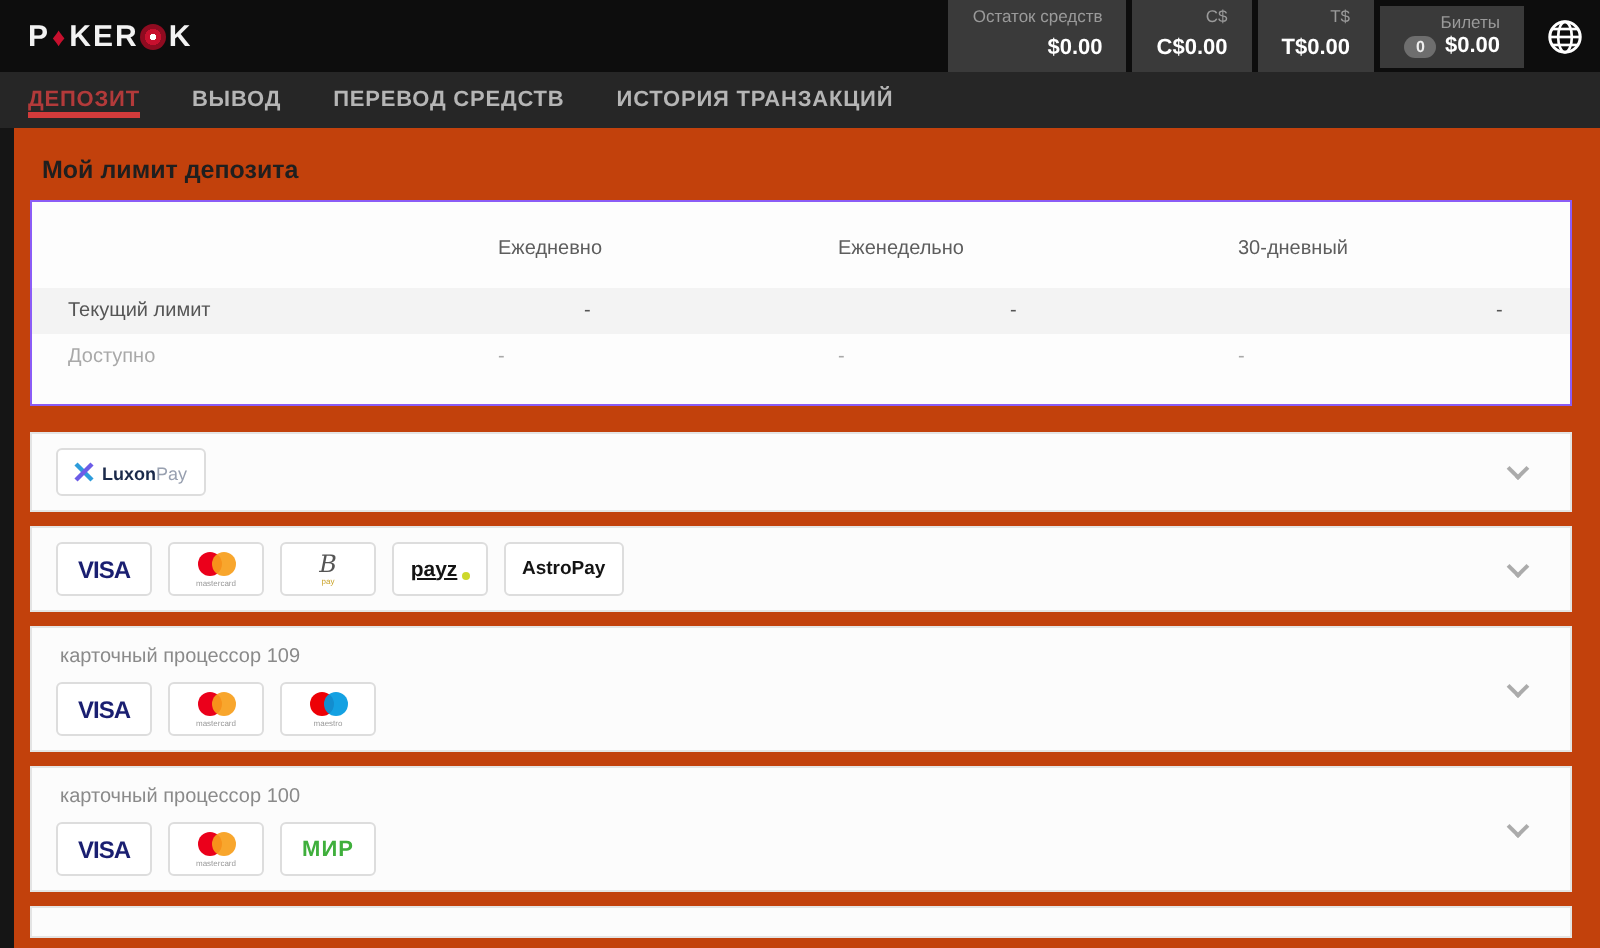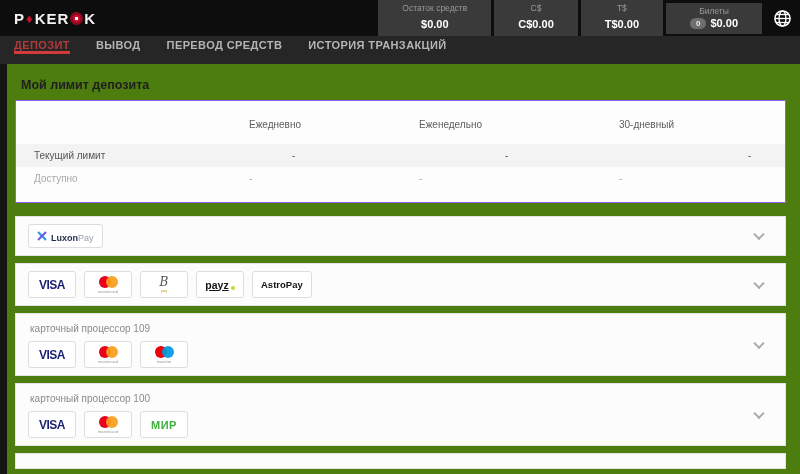--- a/index.html
+++ b/index.html
@@ -9,38 +9,38 @@
   
   .topbar { height:36px; background:#0d0d0d; display:flex; align-items:center;
             justify-content:space-between; padding:0 8px 0 14px; }
   .logo { display:flex; align-items:center; font-weight:bold; font-size:15px;
           color:#f2f2f2; letter-spacing:1px; }
   .logo .suit { color:#c8102e; font-size:13px; margin:0 1px; }
   .logo .chipO { width:13px; height:13px; border-radius:50%; margin:0 1px;
                  background:radial-gradient(circle,#fff 0 1.5px,#c8102e 1.5px 4px,#8f0b20 4px);
                  display:inline-block; }
   .bal-group { display:flex; align-items:center; gap:3px; }
-  .bal-box { background:#3a3a3a; padding:3px 24px 4px; min-width:58px; text-align:center; }
+  .bal-box { background:#3a3a3a; padding:3px 12px 4px; min-width:58px; text-align:right; }
   .bal-label { font-size:8.5px; color:#9a9a9a; display:block; line-height:11px; white-space:nowrap; }
   .bal-value { font-size:11px; font-weight:bold; color:#fff; line-height:13px; white-space:nowrap; }
   .bal-row { display:flex; align-items:center; justify-content:flex-end; gap:4px; }
   .badge { background:#6e6e6e; color:#eee; border-radius:7px; font-size:8px;
            padding:1px 6px; font-weight:bold; }
   .globe { margin-left:8px; display:flex; align-items:center; }
 
   
-  .nav { height:28px; background:#262626; display:flex; align-items:flex-start;
+  .nav { height:28px; background:#262626; display:flex; align-items:center;
          gap:26px; padding:0 0 0 14px; }
   .tab { font-size:11px; font-weight:bold; color:#b5b5b5; letter-spacing:.4px;
          display:flex; align-items:center; border-bottom:3px solid transparent;
          padding-top:3px; cursor:pointer; }
   .tab.active { color:#b23a3a; border-bottom-color:#d23b3b; }
 
   
-  .content { height:410px; background:#4d7c0f; border-left:7px solid #151515;
+  .content { height:410px; background:#c2410c; border-left:7px solid #151515;
              padding:10px 14px 0 8px; position:relative; }
   .page-title { font-size:12.5px; font-weight:bold; color:#1f1f1f; margin:4px 0 8px 6px; }
 
   .limits-panel { border:1px solid #8b5cf6; background:#fdfdfd; padding:10px 0 12px; }
   .lim-grid { display:grid; grid-template-columns:215px 170px 200px 1fr; align-items:center; }
   .lim-head { padding:8px 0 14px 18px; font-size:10px; color:#5d5d5d; }
   .lim-row  { height:23px; font-size:10px; }
   .lim-row > div { padding-left:18px; display:flex; align-items:center; height:100%; }
   .lim-row.hl { background:#f3f3f3; color:#555;gap:43px; }
   .lim-row.dim { color:#a9a9a9; }

